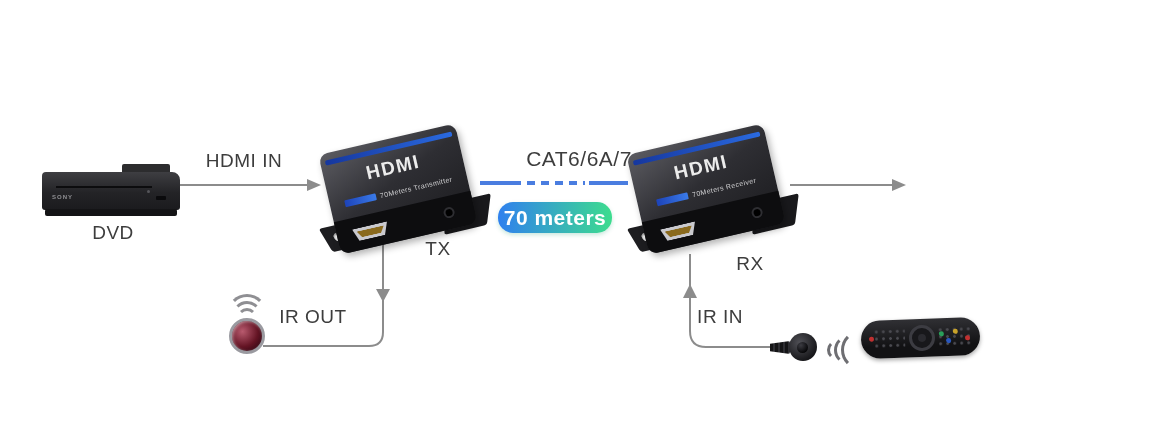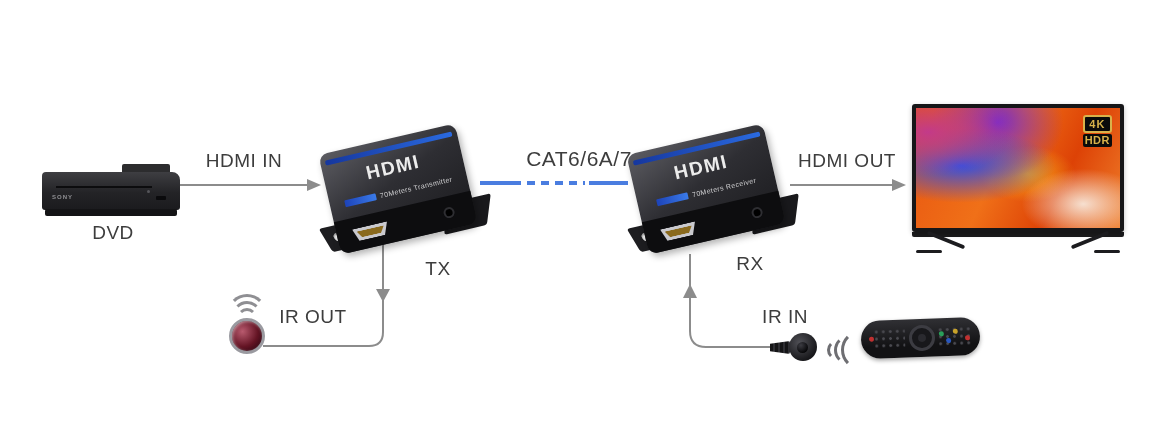--- a/index.html
+++ b/index.html
@@ -170,23 +170,24 @@
         </div>
         <div class="ext-front">
           <div class="ext-port">
               <div class="ext-port-in"></div>
             </div>
           <div class="ext-jack"></div>
         </div>
       </div>
     </div>
   </div>
-  <div class="lbl" style="left:438px;top:258px;text-align:center;">TX</div>
+  <div class="lbl" style="left:438px;top:238px;text-align:center;">TX</div>
 
   <div class="lbl lbl-big" style="left:579px;top:147px;">CAT6/6A/7</div>
+  <div class="badge">70 meters</div>
 
   <div class="ext" style="left:628px;top:130px;">
     <div class="ext-rot">
       <div class="ext-earL">
         <span class="ext-hole" style="left:9px;top:8px;"></span>
         </div>
       <div class="ext-earR">
         <span class="ext-hole" style="left:16px;top:10px;"></span>
         </div>
       <div class="ext-body">
@@ -199,46 +200,31 @@
           <div class="ext-port">
               <div class="ext-port-in"></div>
             </div>
           <div class="ext-jack"></div>
         </div>
       </div>
     </div>
   </div>
   <div class="lbl" style="left:750px;top:253px;">RX</div>
 
-  <div class="lbl" style="left:847px;top:150px;">HDMI OUT</div>
-
-  <div class="tv">
-    <div class="tv-screen">
-      <div class="tv-art"></div>
-      <div class="tv-badge">
-        <span class="b4k">4K</span>
-        <span class="bhdr">HDR</span>
-      </div>
-    </div>
-    <div class="tv-chin"></div>
-    <div class="tv-leg l"></div>
-    <div class="tv-leg r"></div>
-    <div class="tv-foot l"></div>
-    <div class="tv-foot r"></div>
-  </div>
+
 
   <div class="lbl" style="left:305px;top:306px;margin-left:8px;">IR OUT</div>
   <div>
     <span class="wave up" style="left:237px;top:308px;width:14px;height:14px;"></span>
     <span class="wave up" style="left:232px;top:301px;width:24px;height:24px;"></span>
     <span class="wave up" style="left:227px;top:294px;width:34px;height:34px;"></span>
   </div>
   <div class="ir-emitter"></div>
 
-  <div class="lbl" style="left:785px;top:306px;text-align:right;">IR IN</div>
+  <div class="lbl" style="left:720px;top:306px;text-align:right;">IR IN</div>
   <div class="ir-plug"></div>
   <div class="ir-receiver">
       <div class="ir-eye"></div>
     </div>
   <div>
     <span class="wave left" style="left:827px;top:340px;width:14px;height:14px;"></span>
     <span class="wave left" style="left:834px;top:335px;width:24px;height:24px;"></span>
     <span class="wave left" style="left:841px;top:330px;width:34px;height:34px;"></span>
   </div>
   <div class="remote">

